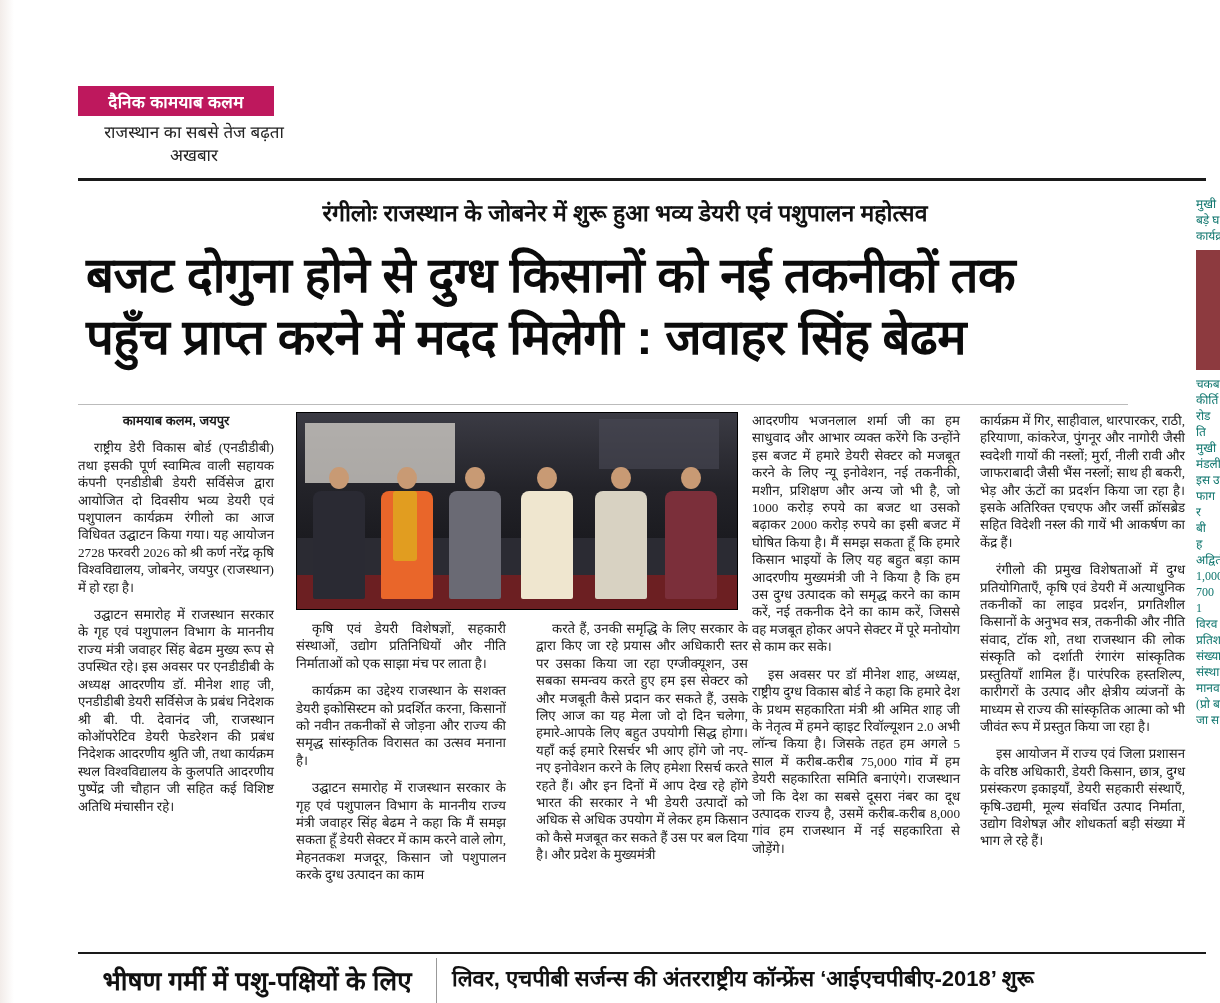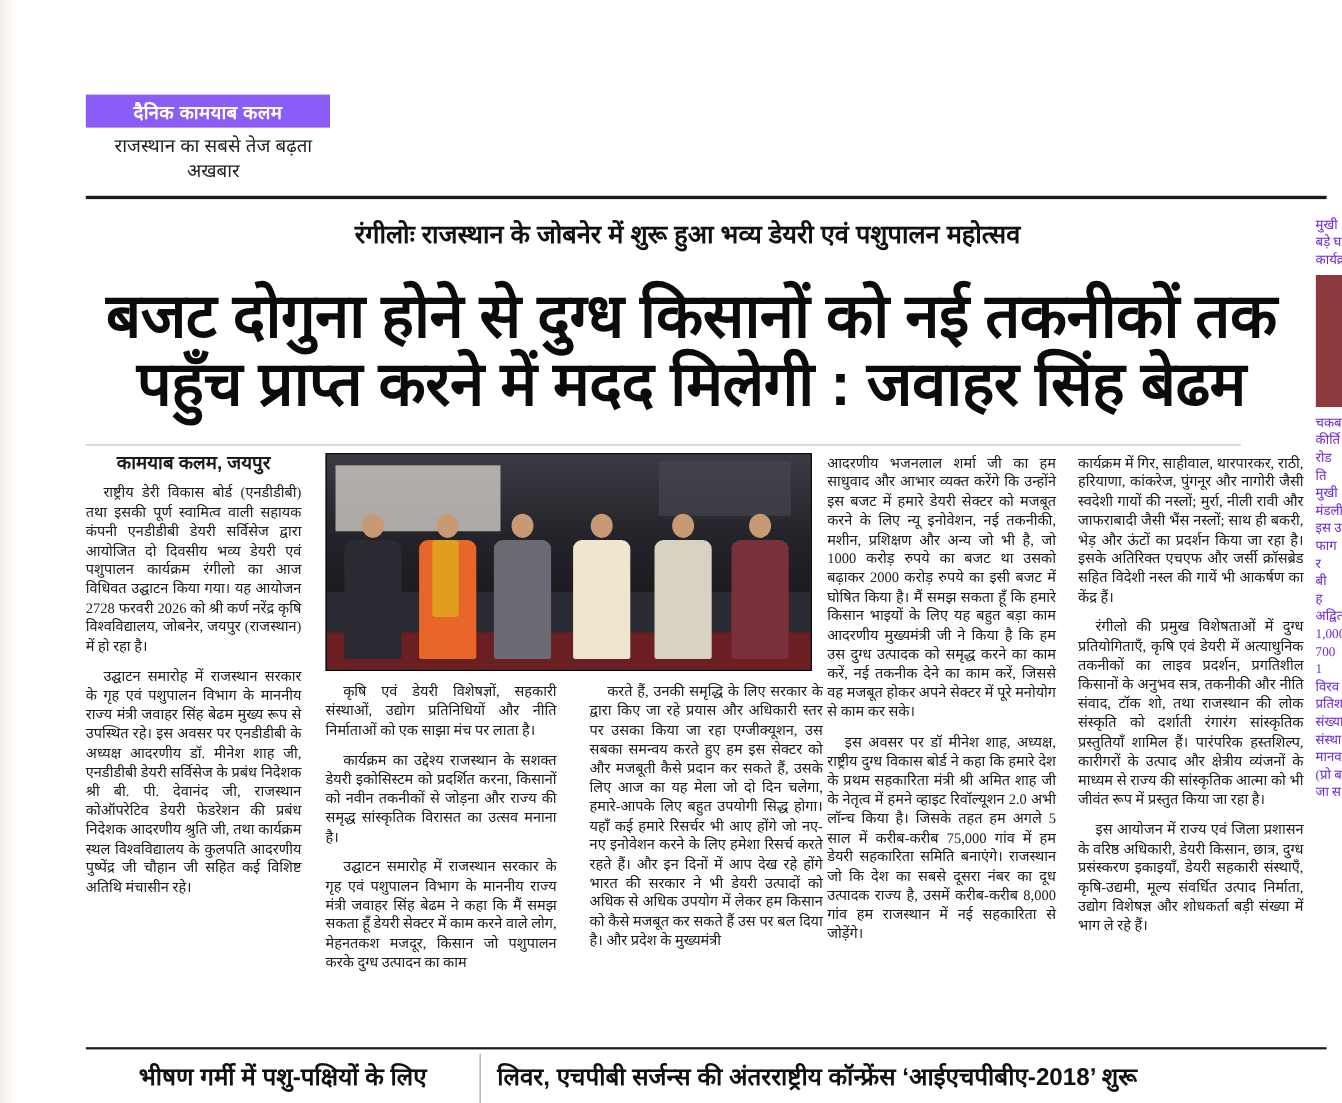--- a/index.html
+++ b/index.html
@@ -14,22 +14,22 @@
   
   .page-edge{
     position:absolute;left:0;top:0;width:14px;height:1003px;
     background:linear-gradient(to right,#f2ece9,#ffffff);
   }
   .sheet{position:absolute;left:0;top:0;width:1220px;height:1003px;}
 
   
   .masthead{position:absolute;left:78px;top:60px;width:1130px;height:100px;}
   .brand-box{
-    position:absolute;left:0;top:26px;width:222px;height:30px;
-    background:#8b5cf6;color:#fff;
+    position:absolute;left:0;top:26px;width:196px;height:30px;
+    background:#be185d;color:#fff;
     display:flex;align-items:center;justify-content:center;
     font-family:"Liberation Sans",sans-serif;font-weight:bold;font-size:17px;
     letter-spacing:.3px;
   }
   .brand-tag{
     position:absolute;left:0;top:60px;width:232px;
     font-family:"Liberation Sans",sans-serif;font-size:17px;color:#222;
     text-align:center;
   }
   .paper-title{
@@ -40,33 +40,33 @@
   }
   .rule-thick{position:absolute;left:78px;top:178px;width:1128px;height:3px;background:#1a1a1a;}
 
   
   .kicker{
     position:absolute;left:95px;top:196px;width:1060px;
     text-align:center;font-weight:bold;font-size:23px;color:#111;
     font-family:"Liberation Sans",sans-serif;white-space:nowrap;
   }
   .headline{
-    position:absolute;left:86px;top:256px;width:1085px;
-    text-align:center;color:#0b0b0b;font-weight:bold;
+    position:absolute;left:86px;top:244px;width:1085px;
+    text-align:left;color:#0b0b0b;font-weight:bold;
     font-family:"Liberation Sans",sans-serif;
-    font-size:56px;line-height:62px;letter-spacing:-.5px;
+    font-size:49px;line-height:62px;letter-spacing:-.5px;
   }
   .rule-under-head{position:absolute;left:78px;top:404px;width:1050px;height:1px;background:#bbb;}
 
   
   .col{position:absolute;top:412px;font-size:13.2px;line-height:17.4px;text-align:justify;color:#1b1b1b;}
   .col p{margin:0 0 10px 0;text-indent:16px;}
   .col p.first{text-indent:16px;}
   .byline{
-    font-family:"Liberation Sans",sans-serif;font-weight:bold;font-size:17px;
+    font-family:"Liberation Sans",sans-serif;font-weight:bold;font-size:13px;
     text-align:center;margin:0 0 12px 0;text-indent:0 !important;
   }
 
   #col1{left:78px;width:196px;}
   #col2{left:296px;width:210px;}
   #col3{left:524px;width:212px;margin-left:12px;}
   #col4{left:752px;width:208px;}
   #col5{left:980px;width:205px;}
 
   
@@ -85,27 +85,27 @@
   .f1{left:14px;} .f1 .body{background:#2a2a33;}
   .f2{left:82px;} .f2 .body{background:#e9662a;}
   .f3{left:150px;} .f3 .body{background:#6a6a74;}
   .f4{left:222px;} .f4 .body{background:#efe6cf;}
   .f5{left:296px;} .f5 .body{background:#d8d2c2;}
   .f6{left:366px;} .f6 .body{background:#7b2f3a;}
   .scarf{position:absolute;top:24px;left:14px;width:24px;height:70px;background:#e0a020;opacity:.95;border-radius:3px;}
 
   
   .edge-col{position:absolute;left:1196px;top:196px;width:24px;height:760px;overflow:hidden;
-     font-size:12px;line-height:16px;color:#6d28d9;}
+     font-size:12px;line-height:16px;color:#0f766e;}
   .edge-photo{position:absolute;left:1196px;top:268px;width:24px;height:120px;background:#8d3a3f;}
   
   .bottom-rule{position:absolute;left:78px;top:952px;width:1128px;height:2px;background:#1a1a1a;}
   .bottom-left{
     position:absolute;left:92px;top:962px;width:330px;text-align:center;
-    font-family:"Liberation Sans",sans-serif;font-weight:bold;font-size:22px;color:#111;
+    font-family:"Liberation Sans",sans-serif;font-weight:bold;font-size:26px;color:#111;
     white-space:nowrap;
   }
   .bottom-right{
     position:absolute;left:452px;top:962px;width:720px;text-align:left;
     font-family:"Liberation Sans",sans-serif;font-weight:bold;font-size:22px;color:#111;
     white-space:nowrap;
   }
   .vsep{position:absolute;top:958px;width:1px;height:45px;background:#999;}
 </style>
 </head>

